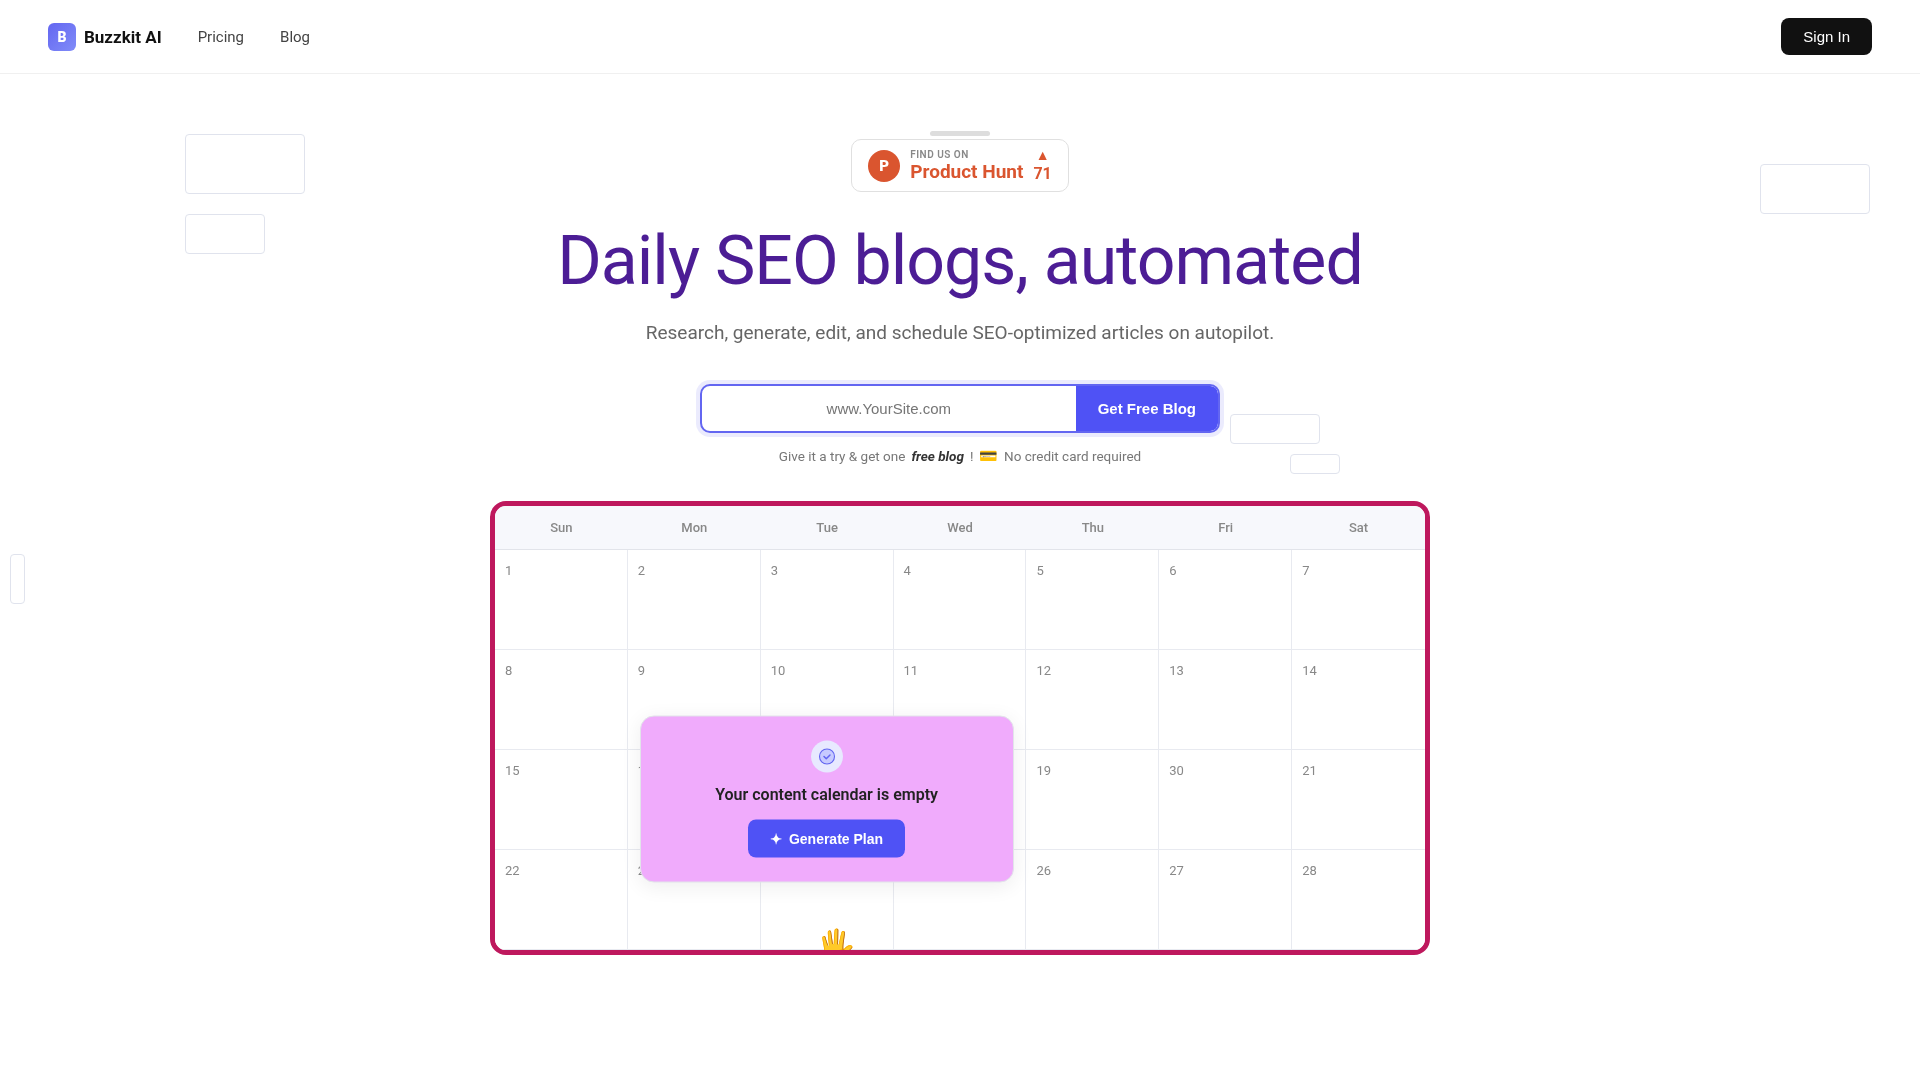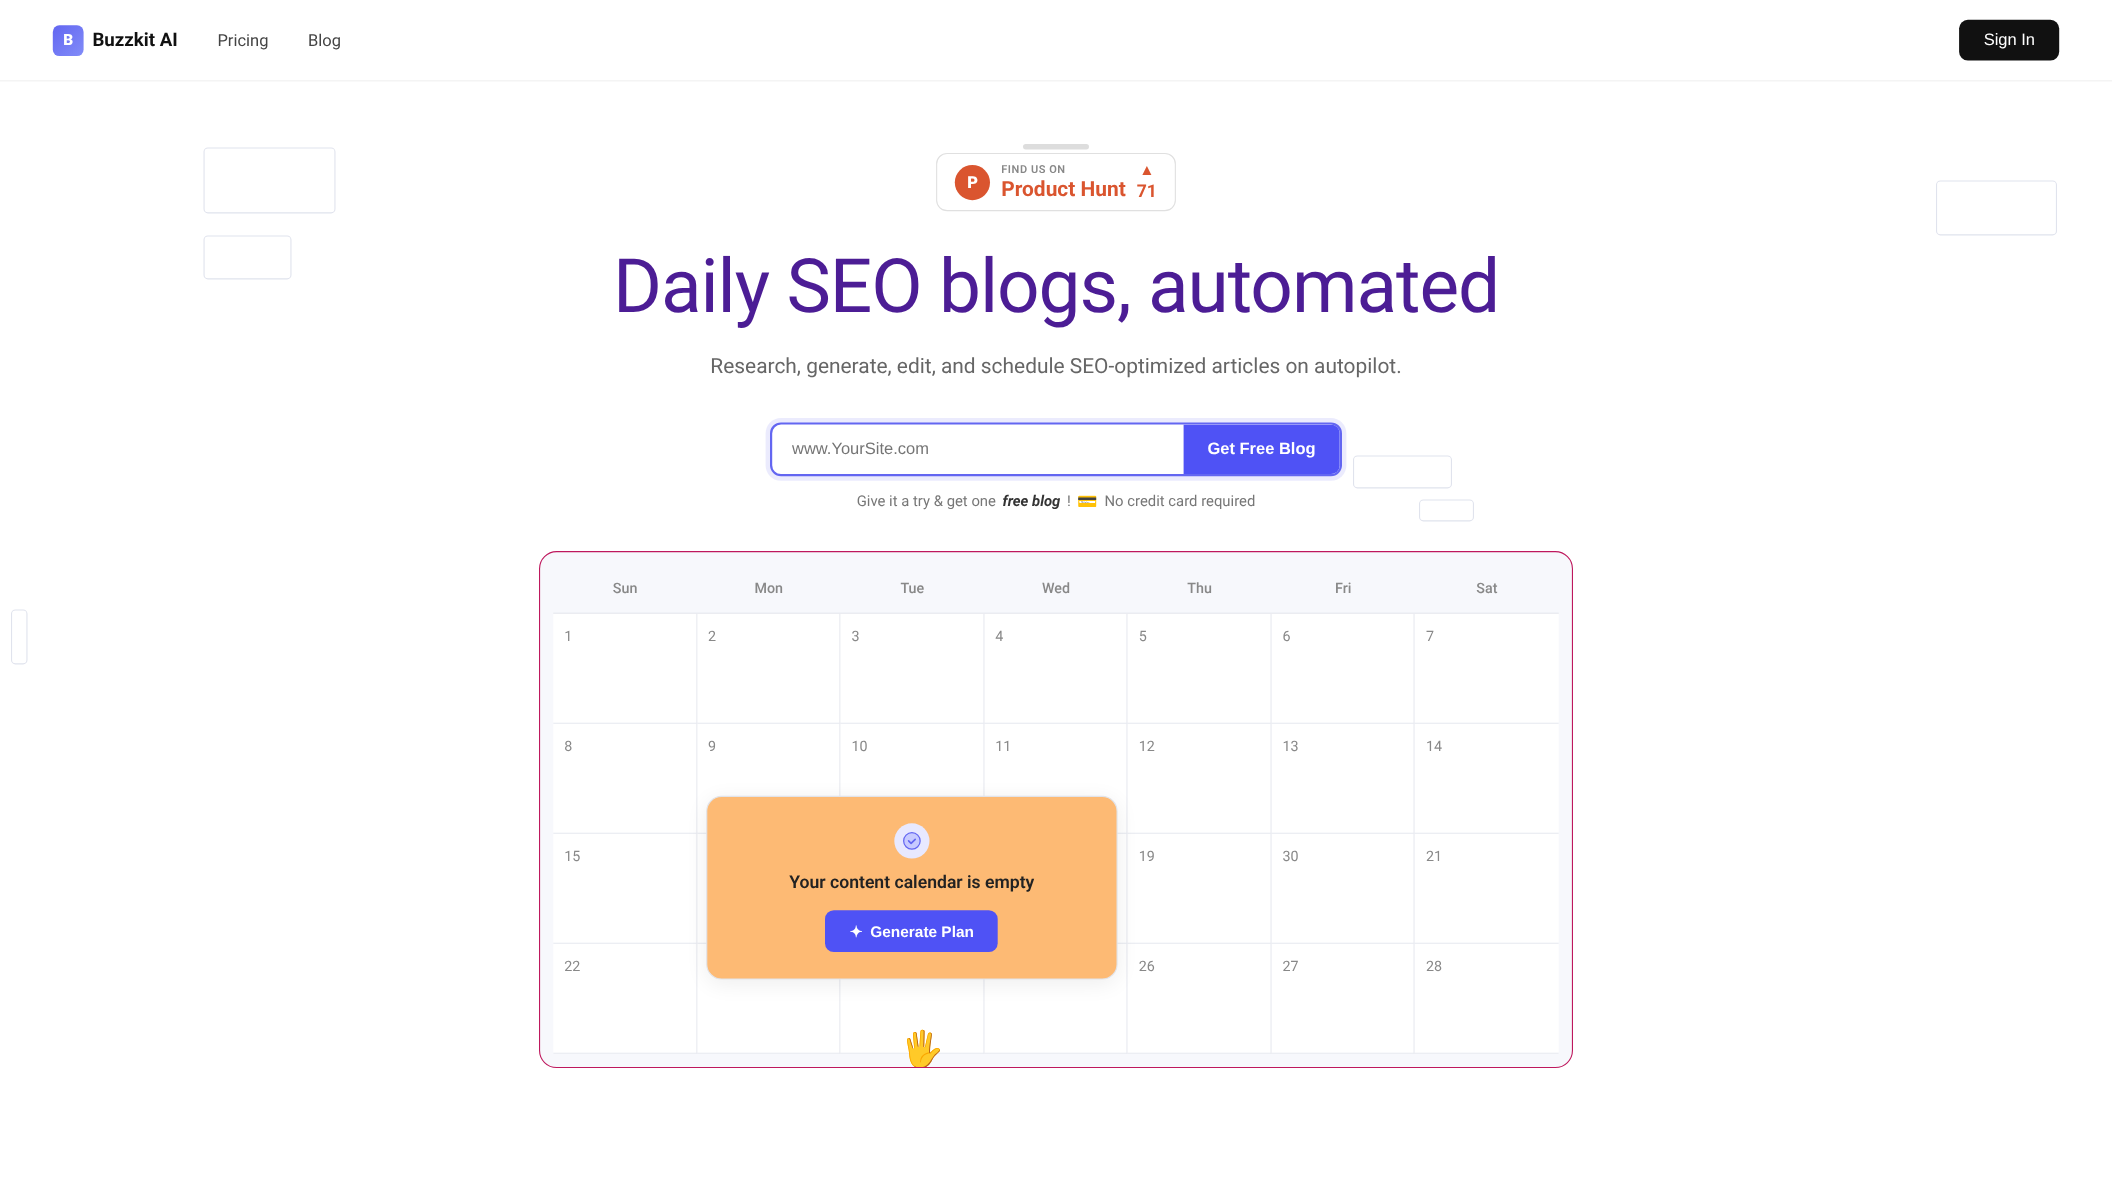--- a/index.html
+++ b/index.html
@@ -172,20 +172,21 @@
       width: 520px;
     }
     .cta-input {
       flex: 1;
       border: none;
       outline: none;
       padding: 14px 18px;
       font-size: 15px;
       color: #999;
       background: transparent;
+      text-align: center;
     }
     .cta-btn {
       background: #4f52f5;
       color: #fff;
       border: none;
       padding: 14px 22px;
       font-size: 15px;
       font-weight: 600;
       cursor: pointer;
       white-space: nowrap;
@@ -206,22 +207,22 @@
       font-size: 15px;
       color: #999;
     }
 
     
     .mockup-wrapper {
       width: 940px;
       margin: 20px auto 12px;
       background: #f7f8fc;
       border-radius: 16px;
-      border: 1px solid #be185d;
-      padding: 12px;
+      border: 5px solid #be185d;
+      padding: 0;
       overflow: hidden;
     }
     .mockup-inner {
       padding: 0;
     }
     .cal-header {
       display: grid;
       grid-template-columns: repeat(7, 1fr);
       background: #f7f8fc;
       border-bottom: 1px solid #e2e4ea;
@@ -247,21 +248,21 @@
     }
     .cal-cell:nth-child(7n) {
       border-right: none;
     }
     .cal-date {
       font-size: 13px;
       color: #888;
       font-weight: 400;
     }
     .empty-card {
-      background: #fdba74;
+      background: #f0abfc;
       border: 1px solid #e2e4ea;
       border-radius: 14px;
       padding: 24px 36px;
       text-align: center;
       box-shadow: 0 4px 20px rgba(0,0,0,0.07);
       position: absolute;
       top: 50%;
       left: 50%;
       transform: translate(-50%, -50%);
       width: 374px;

